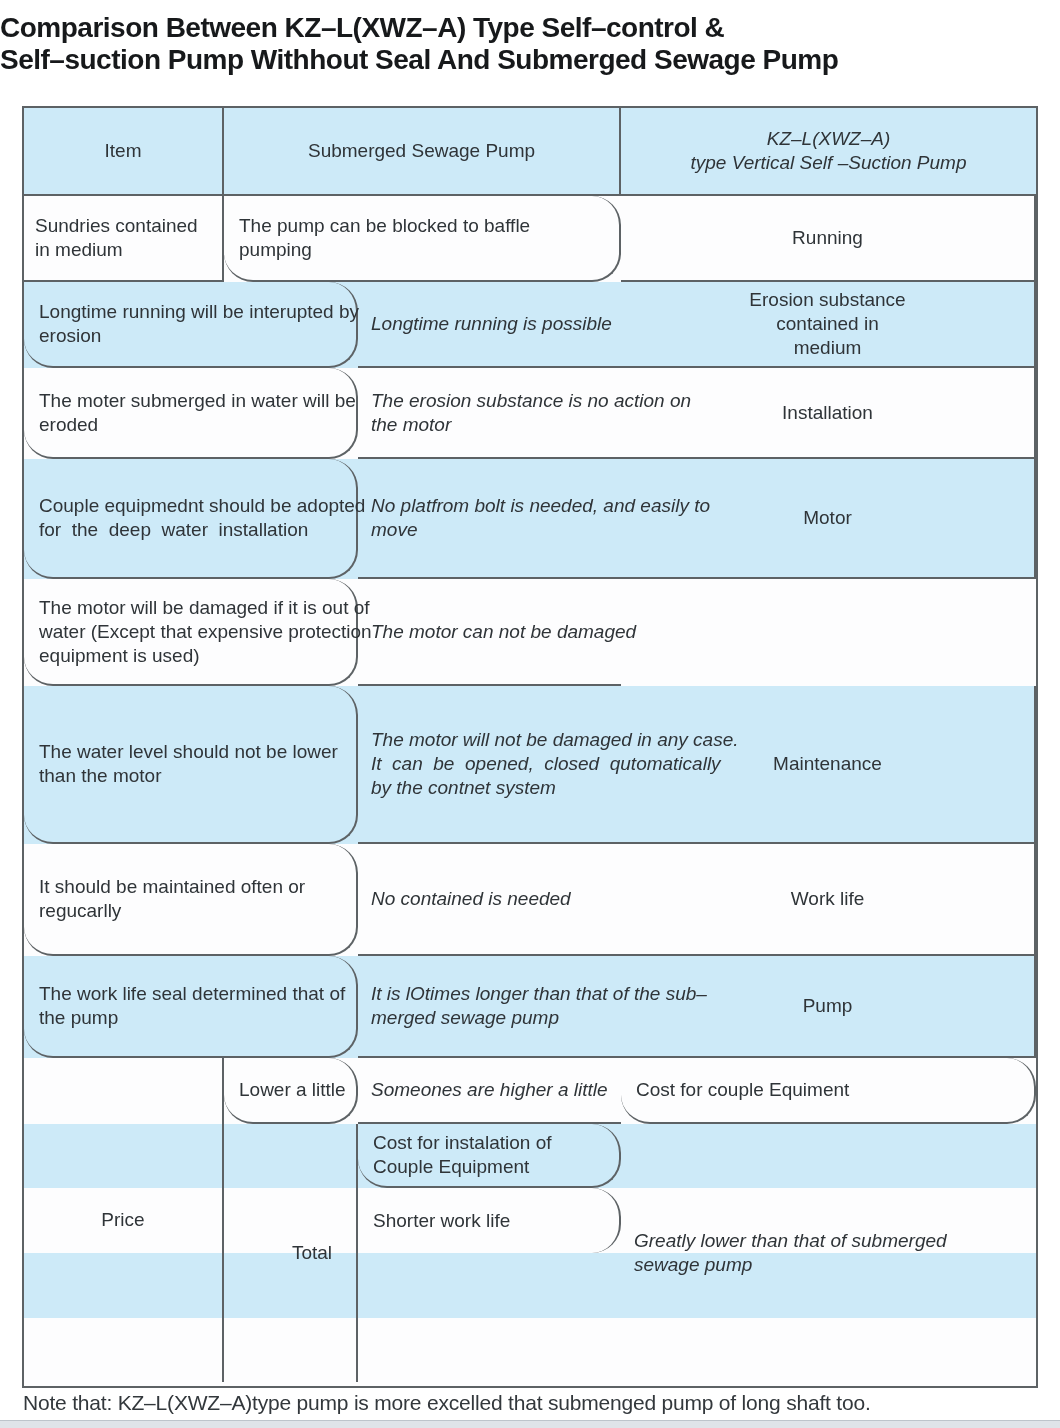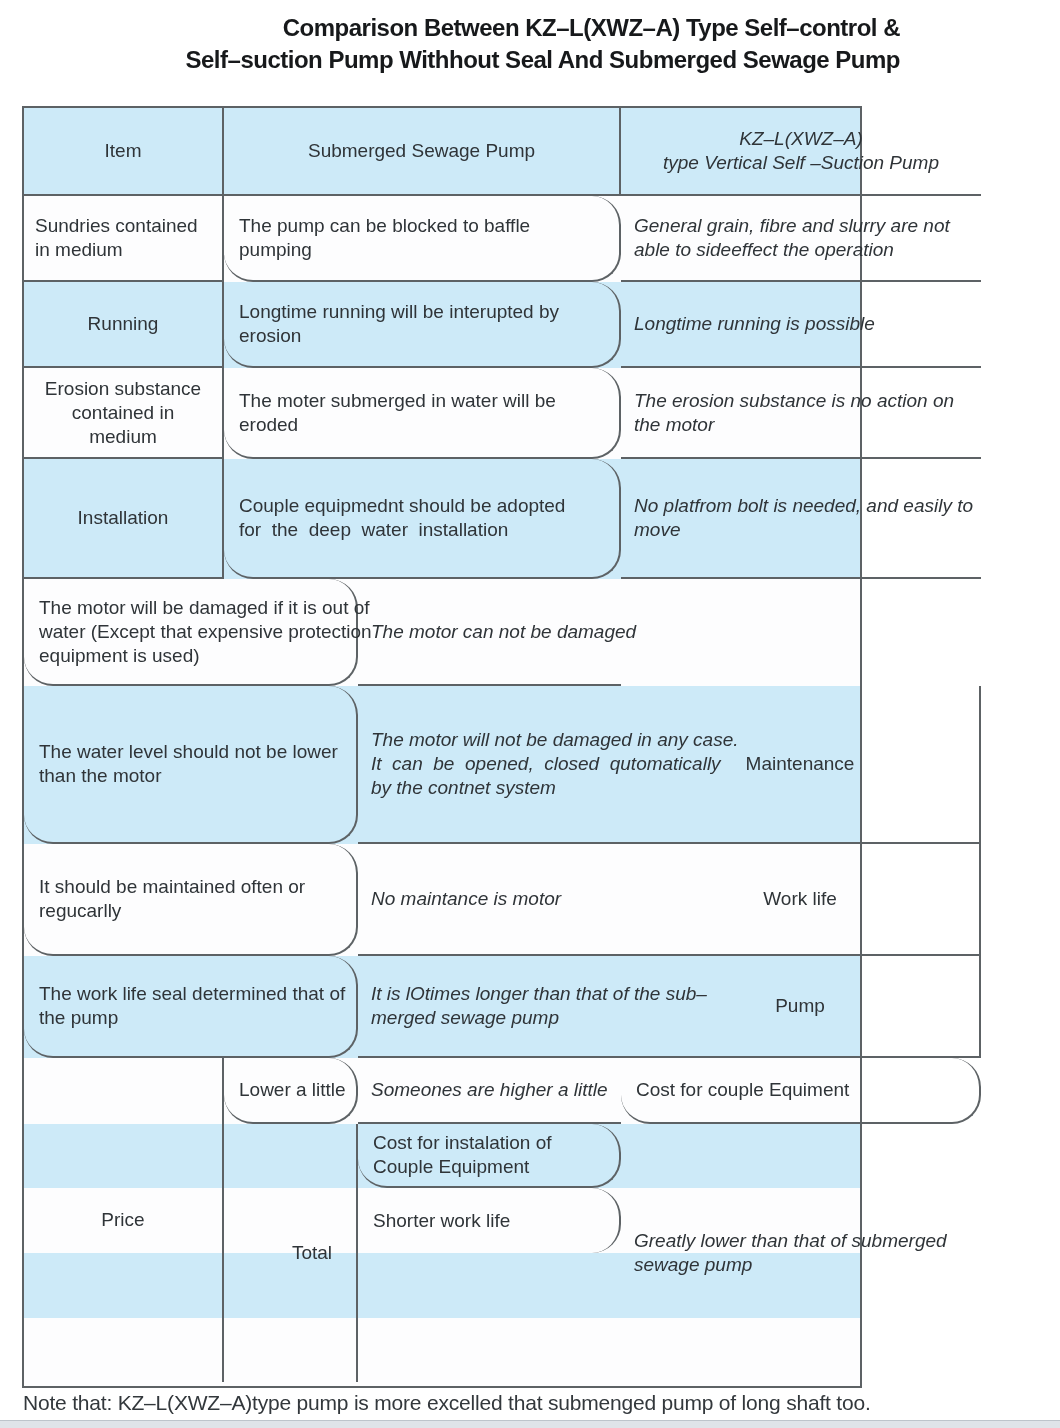--- a/index.html
+++ b/index.html
@@ -1,26 +1,26 @@
 <!DOCTYPE html>
 <html><head>
 <meta charset="utf-8">
 <style>
   html,body{margin:0;padding:0;}
   body{
     width:1060px;height:1428px;position:relative;background:#ffffff;
     font-family:"Liberation Sans", sans-serif;color:#2f3438;
   }
   .title{
-    position:absolute;top:12px;left:0;width:900px;text-align:right;
-    font-weight:bold;font-size:24px;line-height:32px;letter-spacing:-0.5px;
+    position:absolute;top:12px;left:0;width:900px;text-align:left;
+    font-weight:bold;font-size:28px;line-height:32px;letter-spacing:-0.5px;
     color:#17191b;
   }
   .table{
-    position:absolute;left:22px;top:106px;width:840px;height:1282px;
+    position:absolute;left:22px;top:106px;width:1016px;height:1282px;
     box-sizing:border-box;border:2px solid #5d6265;
     display:grid;
     grid-template-columns:200px 134px 263px 1fr;
     grid-template-rows:88px 86px 86px 91px 120px 107px 158px 112px 102px 66px 64px 65px 65px 64px;
     background:linear-gradient(to bottom,
       #cdeaf8 0px,#cdeaf8 88px,
       #fdfdfe 88px,#fdfdfe 174px,
       #cdeaf8 174px,#cdeaf8 260px,
       #fdfdfe 260px,#fdfdfe 351px,
       #cdeaf8 351px,#cdeaf8 471px,
@@ -67,57 +67,56 @@
 
   <div class="cell center">Item</div>
   <div class="cell span2 center">Submerged Sewage Pump</div>
   <div class="cell noR center">KZ–L(XWZ–A)
 type Vertical Self –Suction Pump</div>
 
   <div class="cell itemLeft">Sundries contained
 in medium</div>
   <div class="cell span2 pad">The pump can be blocked to baffle
 pumping</div>
-  <div class="cell noR padR">General grain, fibre and slurry are not
-able to sideeffect the operation</div>
 
   <div class="cell center">Running</div>
   <div class="cell span2 pad">Longtime running will be interupted by
 erosion</div>
   <div class="cell noR padR">Longtime running is possible</div>
 
   <div class="cell center">Erosion substance
 contained in
 medium</div>
   <div class="cell span2 pad">The moter submerged in water will be
 eroded</div>
   <div class="cell noR padR">The erosion substance is no action on
 the motor</div>
 
   <div class="cell center">Installation</div>
   <div class="cell span2 pad">Couple equipmednt should be adopted
 for  the  deep  water  installation</div>
   <div class="cell noR padR">No platfrom bolt is needed, and easily to
 move</div>
 
+  <div class="cell center">Motor</div>
   <div class="cell span2 pad">The motor will be damaged if it is out of
 water (Except that expensive protection
 equipment is used)</div>
   <div class="cell noR padR">The motor can not be damaged</div>
 
   <div class="cell span2 pad">The water level should not be lower
 than the motor</div>
   <div class="cell noR padR">The motor will not be damaged in any case.
 It  can  be  opened,  closed  qutomatically
 by the contnet system</div>
 
   <div class="cell center">Maintenance</div>
   <div class="cell span2 pad">It should be maintained often or
 regucarlly</div>
-  <div class="cell noR padR">No maintance is motor</div>
+  <div class="cell noR padR">No contained is needed</div>
 
   <div class="cell center">Work life</div>
   <div class="cell span2 pad">The work life seal determined that of
 the pump</div>
   <div class="cell noR padR">It is lOtimes longer than that of the sub–
 merged sewage pump</div>
 
   <div class="cell center noB" style="grid-column:1;grid-row:10 / span 5;">Price</div>
   <div class="cell center">Pump</div>
   <div class="cell pad">Lower a little</div>

